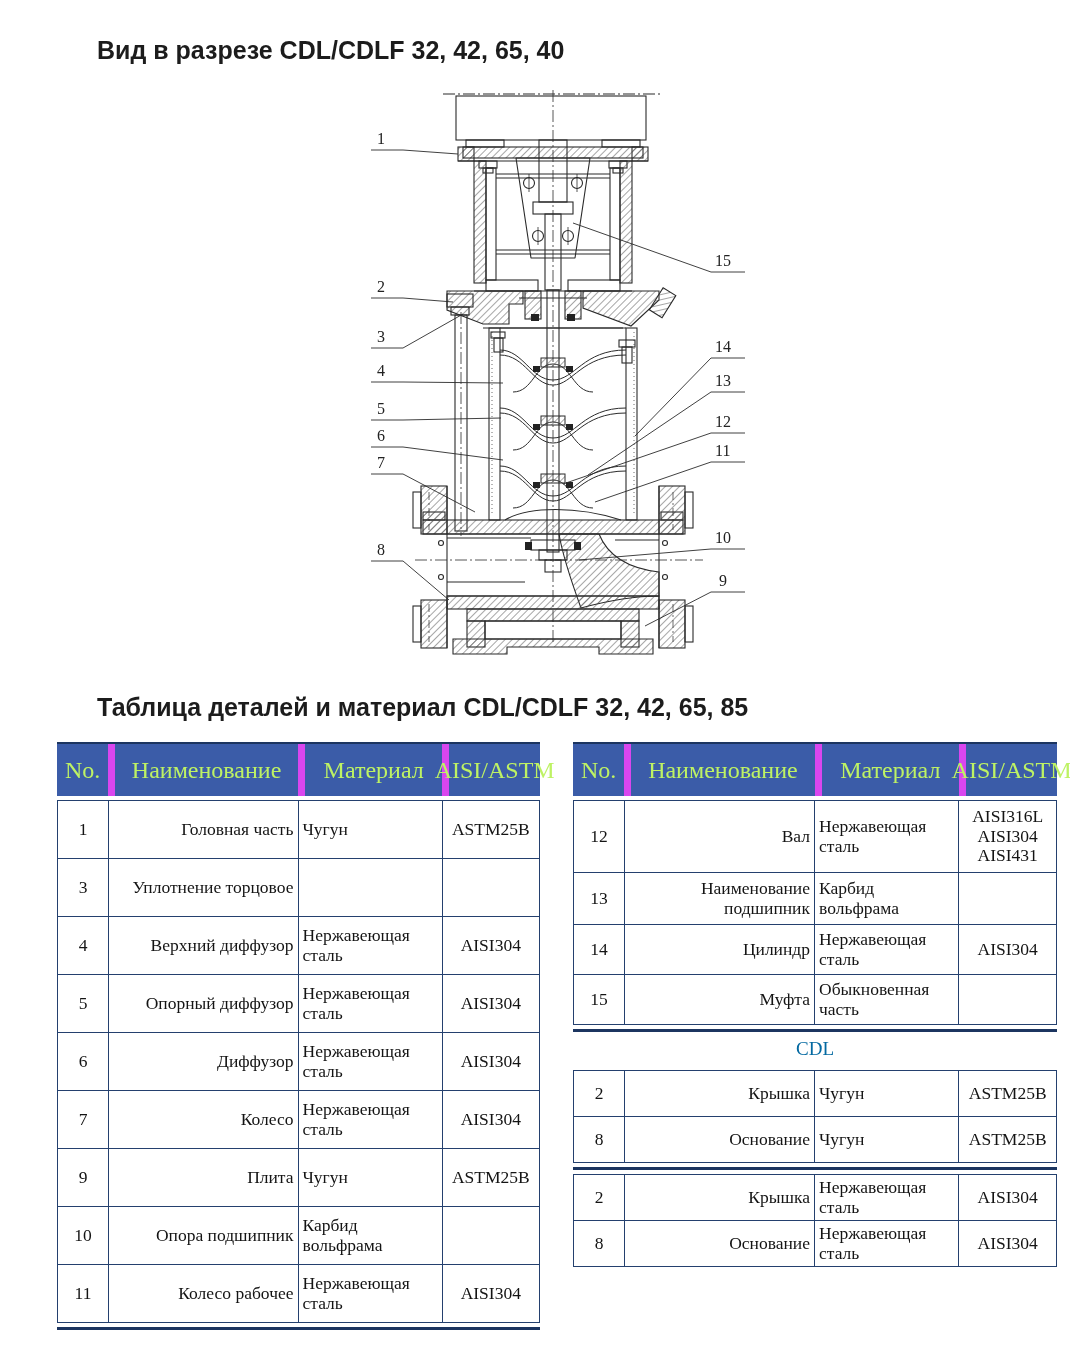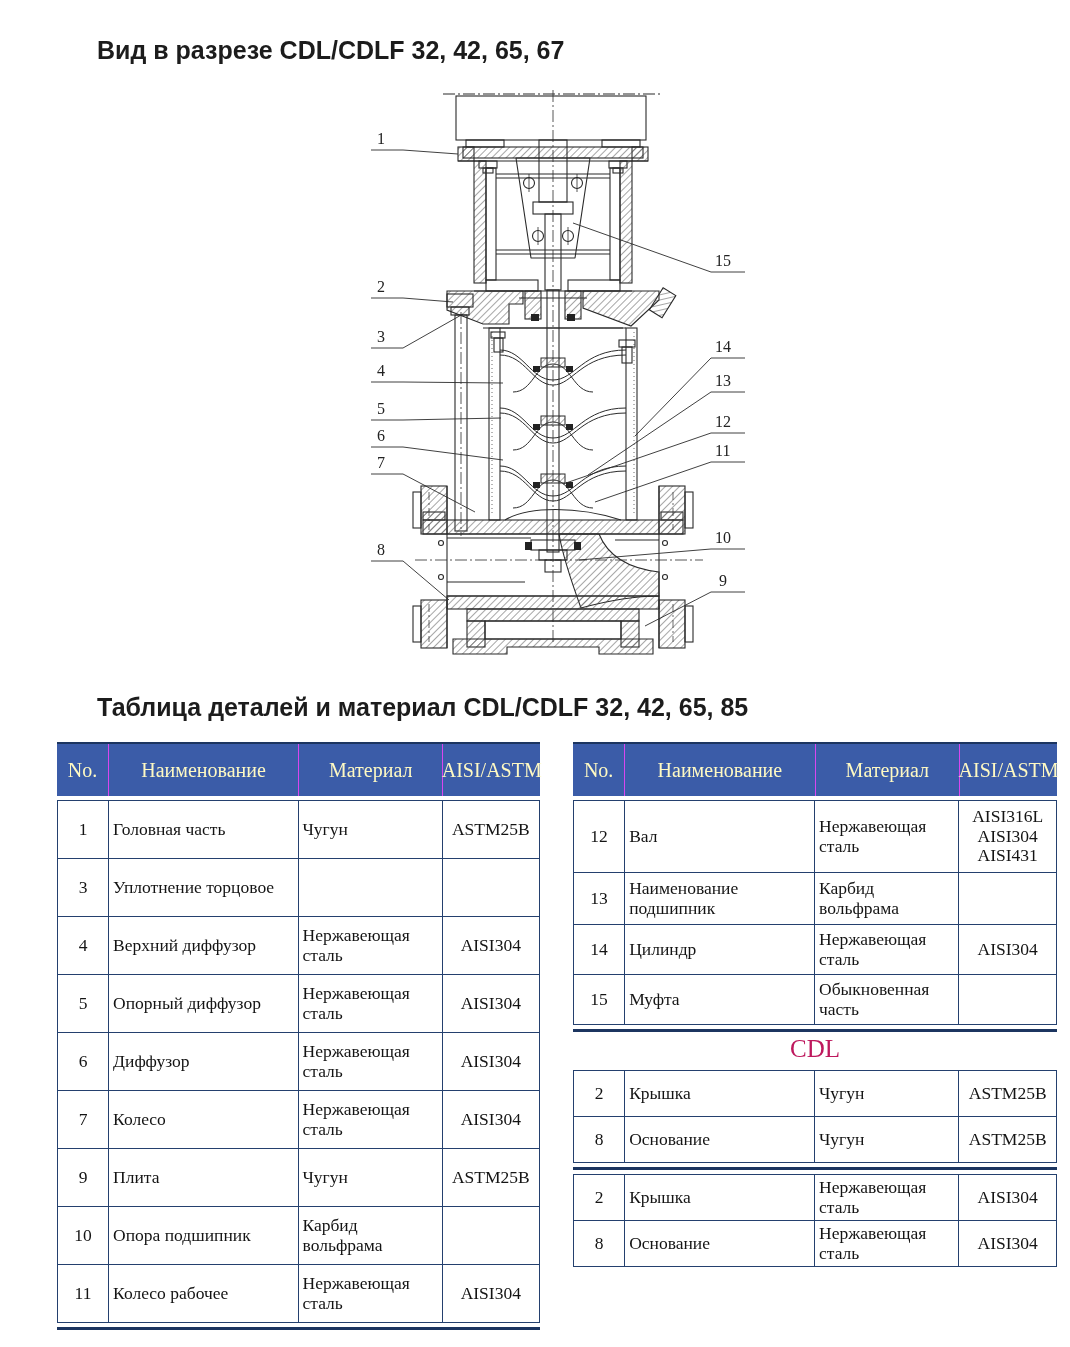--- a/index.html
+++ b/index.html
@@ -4,37 +4,37 @@
 <style>
   html,body{margin:0;padding:0;background:#ffffff;}
   body{width:1070px;height:1347px;position:relative;font-family:"Liberation Serif",serif;overflow:hidden;}
   .title{position:absolute;font-family:"Liberation Sans",sans-serif;font-weight:700;font-size:25px;color:#1c1c1c;white-space:nowrap;}
   #title-drawing{left:97px;top:36px;}
   #title-table{left:97px;top:693px;}
   #pump-svg{position:absolute;left:363px;top:88px;}
   .tblwrap{position:absolute;top:742px;}
   #left-tbl{left:57px;width:483px;}
   #right-tbl{left:573px;width:484px;}
-  .thead{display:flex;height:52px;background:var(--hdr,#3b5ca8);border-top:2px solid var(--bdd,#1c3560);color:#fef9c3;font-size:20px;}
-  .thead .hc{display:flex;align-items:center;justify-content:center;height:100%;box-sizing:border-box;border-left:1px solid #d946ef;}
+  .thead{display:flex;height:52px;background:var(--hdr,#3b5ca8);border-top:2px solid var(--bdd,#1c3560);color:#bef264;font-size:24px;}
+  .thead .hc{display:flex;align-items:center;justify-content:center;height:100%;box-sizing:border-box;border-left:7px solid #d946ef;}
   .thead .hc:first-child{border-left:none;}
   table.body{border-collapse:collapse;width:100%;table-layout:fixed;margin-top:4px;}
   table.body td{border:1px solid var(--bd,#24406e);font-size:17.5px;color:#141414;line-height:1.12;padding:2px 4px;vertical-align:middle;box-sizing:border-box;overflow:hidden;}
   td.no{text-align:center;}
-  td.name{padding-left:12px;padding-right:20px;}
+  td.name{padding-left:12px;padding-right:20px;text-align:right;}
   td.mat{padding-left:8px;padding-right:6px;}
   td.aisi{text-align:center;white-space:pre-line;}
   .rule{border-top:3px solid var(--bdd,#1c3560);margin-top:4px;}
-  .sec{height:34px;display:flex;align-items:center;justify-content:center;font-size:25px;color:#be185d;}
+  .sec{height:34px;display:flex;align-items:center;justify-content:center;font-size:19px;color:#0369a1;}
   svg text.callout{font-family:"Liberation Serif",serif;font-size:16px;fill:#222;}
 </style>
 </head>
 <body>
 
-<div class="title" id="title-drawing">Вид в разрезе CDL/CDLF 32, 42, 65, 67</div>
+<div class="title" id="title-drawing">Вид в разрезе CDL/CDLF 32, 42, 65, 40</div>
 <div class="title" id="title-table">Таблица деталей и материал CDL/CDLF 32, 42, 65, 85</div>
 
 <svg id="pump-svg" width="400" height="580" viewBox="0 0 400 580">
   <defs>
     <pattern id="h" width="5" height="5" patternUnits="userSpaceOnUse" patternTransform="rotate(45)">
       <line x1="0" y1="0" x2="0" y2="5" stroke="#4d4d4d" stroke-width="1"></line>
     </pattern>
     <g id="stage" fill="none" stroke="#2b2b2b" stroke-width="1">
       <path d="M137,262 C160,262 168,292 190,292 C212,292 220,262 263,262"></path>
       <path d="M137,267 C162,267 170,297 190,297 C210,297 218,267 263,267"></path>

